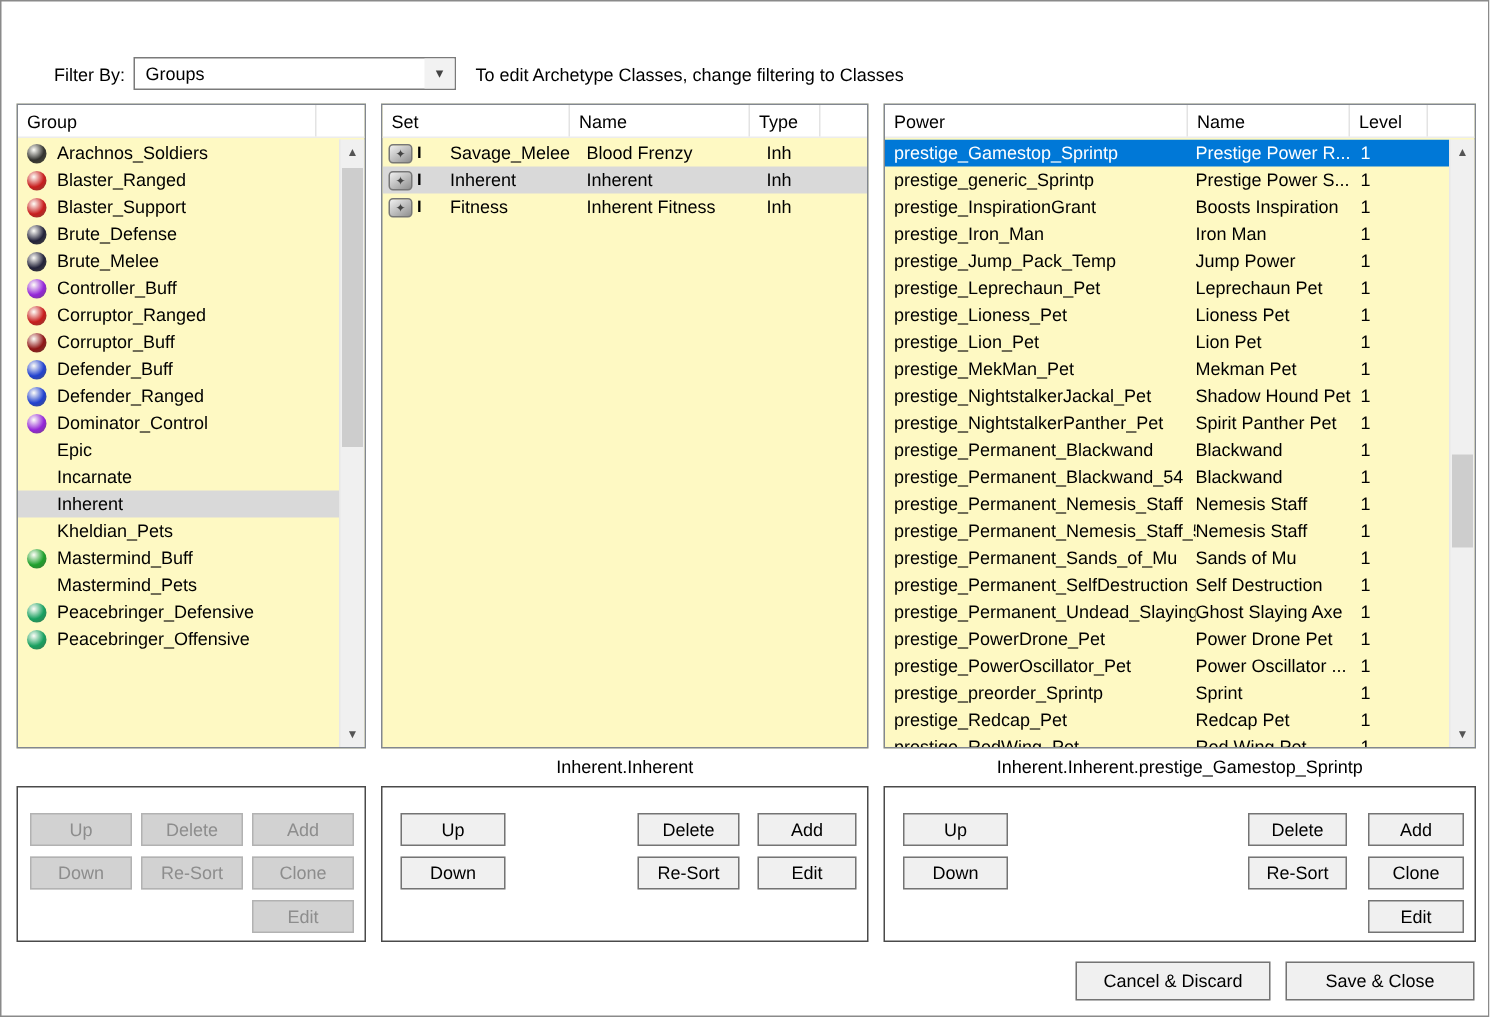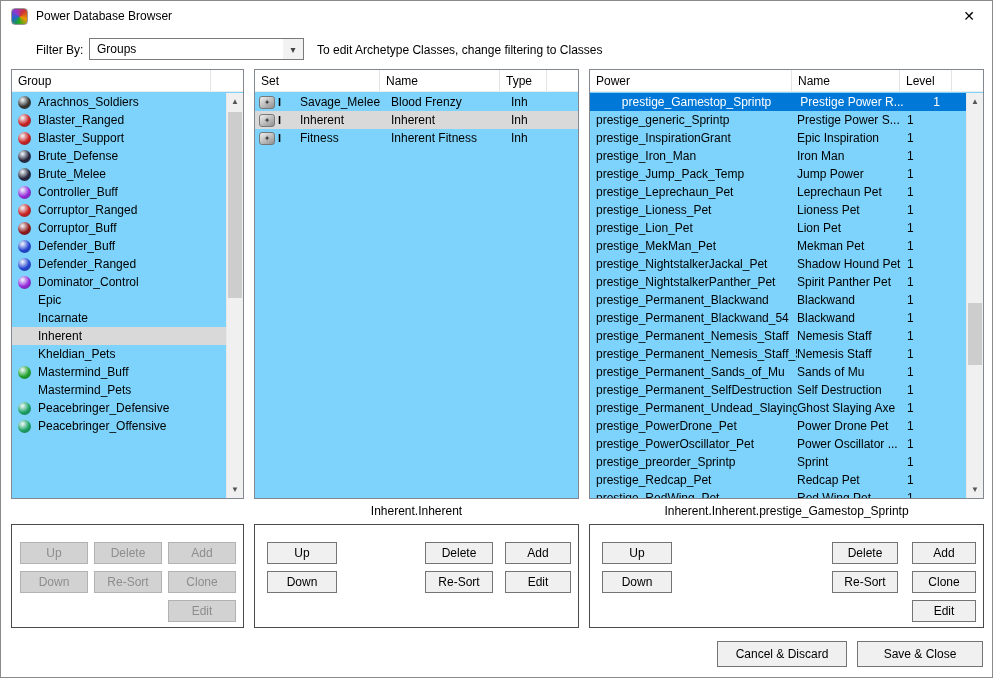--- a/index.html
+++ b/index.html
@@ -12,37 +12,37 @@
   .title{margin-left:8px;}
   .closebox{position:absolute;top:0;right:0;width:46px;height:30px;display:flex;align-items:center;justify-content:center;font-size:14px;}
   
   .filter-label{position:absolute;left:35px;top:42px;}
   .combo{position:absolute;left:88px;top:37px;width:215px;height:22px;border:1px solid #7a7a7a;background:#fff;
     box-sizing:border-box;display:flex;align-items:center;}
   .combo-val{flex:1;padding-left:7px;}
   .combo-arrow{width:20px;text-align:center;color:#444;font-size:10px;background:#f2f2f2;height:100%;display:flex;align-items:center;justify-content:center;}
   .filter-hint{position:absolute;left:316px;top:42px;}
   
-  .panel{position:absolute;top:68px;height:430px;border:1px solid #828790;background:#7dd3fc;box-sizing:border-box;overflow:hidden;}
+  .panel{position:absolute;top:68px;height:430px;border:1px solid #828790;background:#fef9c3;box-sizing:border-box;overflow:hidden;}
   .panel-groups{left:10px;width:233px;}
   .panel-sets{left:253px;width:325px;}
   .panel-powers{left:588px;width:395px;}
   .phdr{position:absolute;top:0;left:0;right:0;height:22px;display:grid;background:#fff;border-bottom:1px solid #ececec;box-sizing:border-box;}
   .hcell{padding:4px 0 0 6px;border-right:1px solid #e3e3e3;overflow:hidden;white-space:nowrap;}
   .hcell.noline{border-right:none;}
   .phdr-groups{grid-template-columns:199px 1fr;}
   .phdr-sets{grid-template-columns:125px 120px 47px 1fr;}
   .phdr-powers{grid-template-columns:202px 108px 52px 1fr;}
   .rows{position:absolute;top:23px;left:0;right:17px;bottom:0;overflow:hidden;}
   .panel-sets .rows{right:0;}
   .row{height:18px;display:flex;align-items:center;white-space:nowrap;overflow:hidden;}
   .grow{padding-left:6px;}
   .sphere{width:13px;height:13px;border-radius:50%;margin-right:7px;flex:0 0 13px;}
   .row.selected{background:#d9d9d9;}
-  .panel-powers .row.selected{background:#0078d7;color:#fff;text-align:center;}
+  .panel-powers .row.selected{background:#0078d7;color:#fff;}
   .srow{display:grid;grid-template-columns:41px 91px 120px 1fr;align-items:center;padding-left:4px;}
   .iconwrap{display:flex;align-items:center;gap:3px;}
   .seticon{width:16px;height:13px;border-radius:3px;background:linear-gradient(145deg,#f0f0f0,#8f8f8f);
     border:1px solid #777;display:inline-flex;align-items:center;justify-content:center;font-size:8px;color:#444;box-sizing:border-box;}
   .ibadge{font-weight:bold;font-size:11px;}
   .prow{display:grid;grid-template-columns:201px 110px 1fr;align-items:center;padding-left:6px;}
   .cell{overflow:hidden;white-space:nowrap;}
   
   .vscroll{position:absolute;top:23px;right:0;bottom:0;width:17px;background:#f0f0f0;border-left:1px solid #e8e8e8;box-sizing:border-box;}
   .sbtn{position:absolute;left:0;right:0;height:17px;display:flex;align-items:center;justify-content:center;font-size:8px;color:#555;}
@@ -62,27 +62,20 @@
     display:flex;align-items:center;justify-content:center;font-size:12px;cursor:default;}
   .btn.dis{background:#d2d2d2;border-color:#b2b2b2;color:#8d8d8d;}
   .footer-btn{position:absolute;top:640px;height:26px;box-sizing:border-box;background:#f0f0f0;border:1px solid #747474;
     display:flex;align-items:center;justify-content:center;font-size:12px;}
 </style>
 </head>
 <body>
 
 <div class="window">
 
-  <div class="titlebar">
-    <span class="appicon"></span>
-    <span class="title">Power Database Browser</span>
-    <div class="closebox">
-      <span>✕</span>
-    </div>
-  </div>
 
   <span class="filter-label">Filter By:</span>
   <div class="combo">
     <span class="combo-val">Groups</span>
     <span class="combo-arrow">▾</span>
   </div>
   <span class="filter-hint">To edit Archetype Classes, change filtering to Classes</span>
 
   <div class="panel panel-groups">
     <div class="phdr phdr-groups">
@@ -228,21 +221,21 @@
           <span class="cell">Prestige Power R...</span>
           <span class="cell">1</span>
         </div>
         <div class="row prow">
           <span class="cell">prestige_generic_Sprintp</span>
           <span class="cell">Prestige Power S...</span>
           <span class="cell">1</span>
         </div>
         <div class="row prow">
           <span class="cell">prestige_InspirationGrant</span>
-          <span class="cell">Epic Inspiration</span>
+          <span class="cell">Boosts Inspiration</span>
           <span class="cell">1</span>
         </div>
         <div class="row prow">
           <span class="cell">prestige_Iron_Man</span>
           <span class="cell">Iron Man</span>
           <span class="cell">1</span>
         </div>
         <div class="row prow">
           <span class="cell">prestige_Jump_Pack_Temp</span>
           <span class="cell">Jump Power</span>

